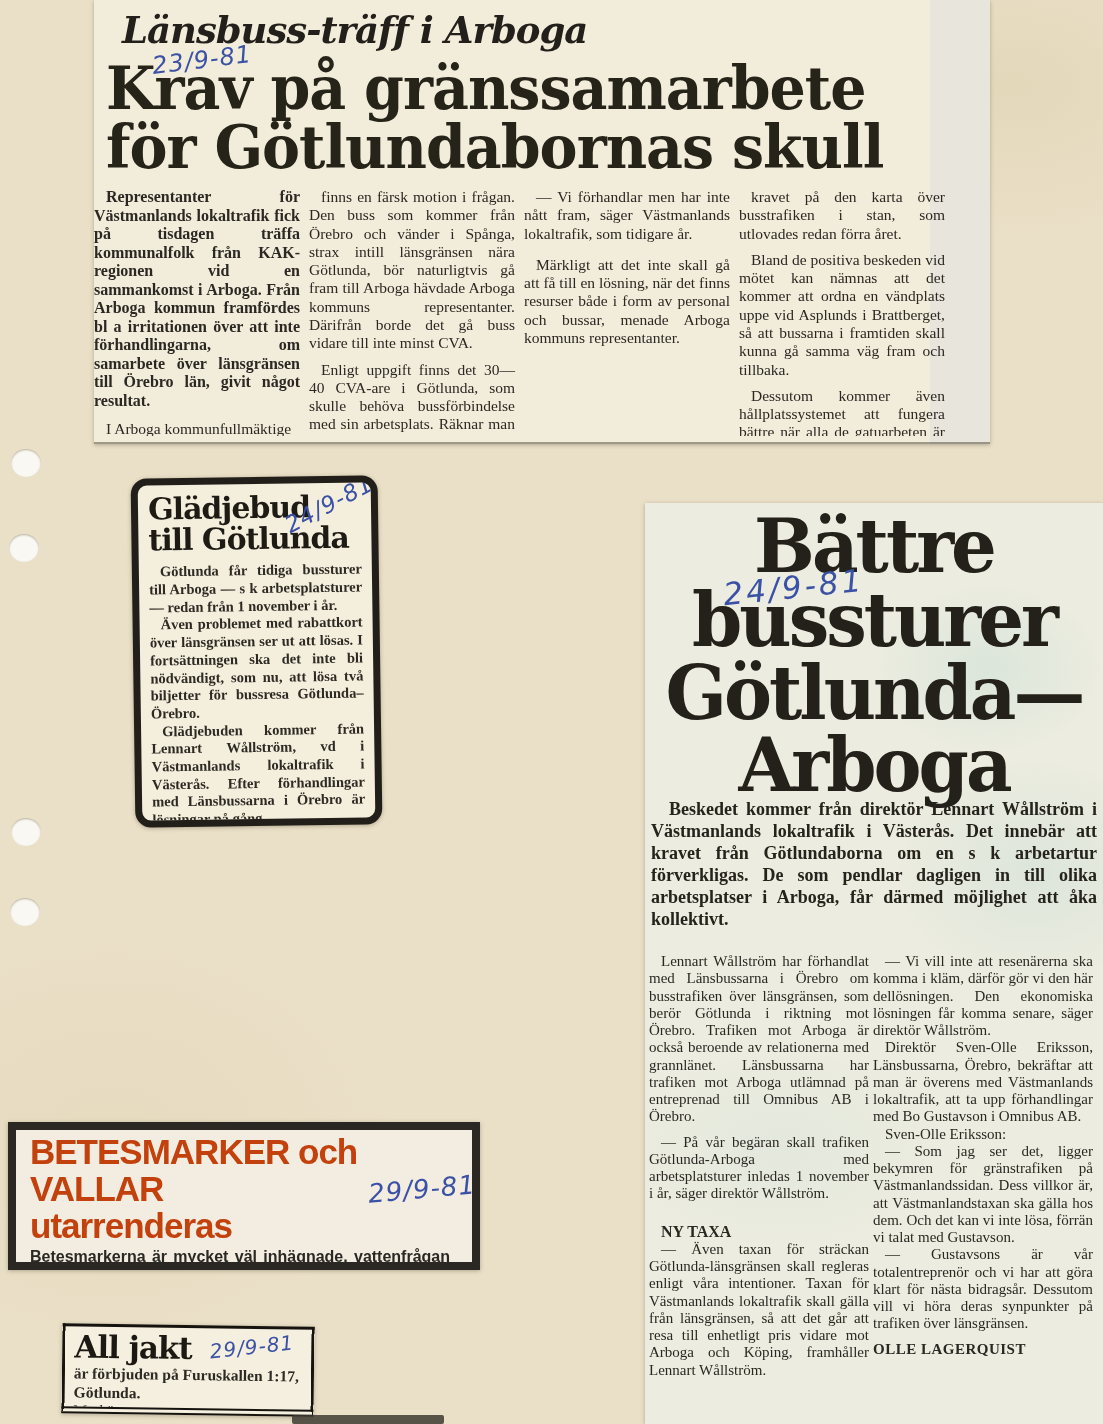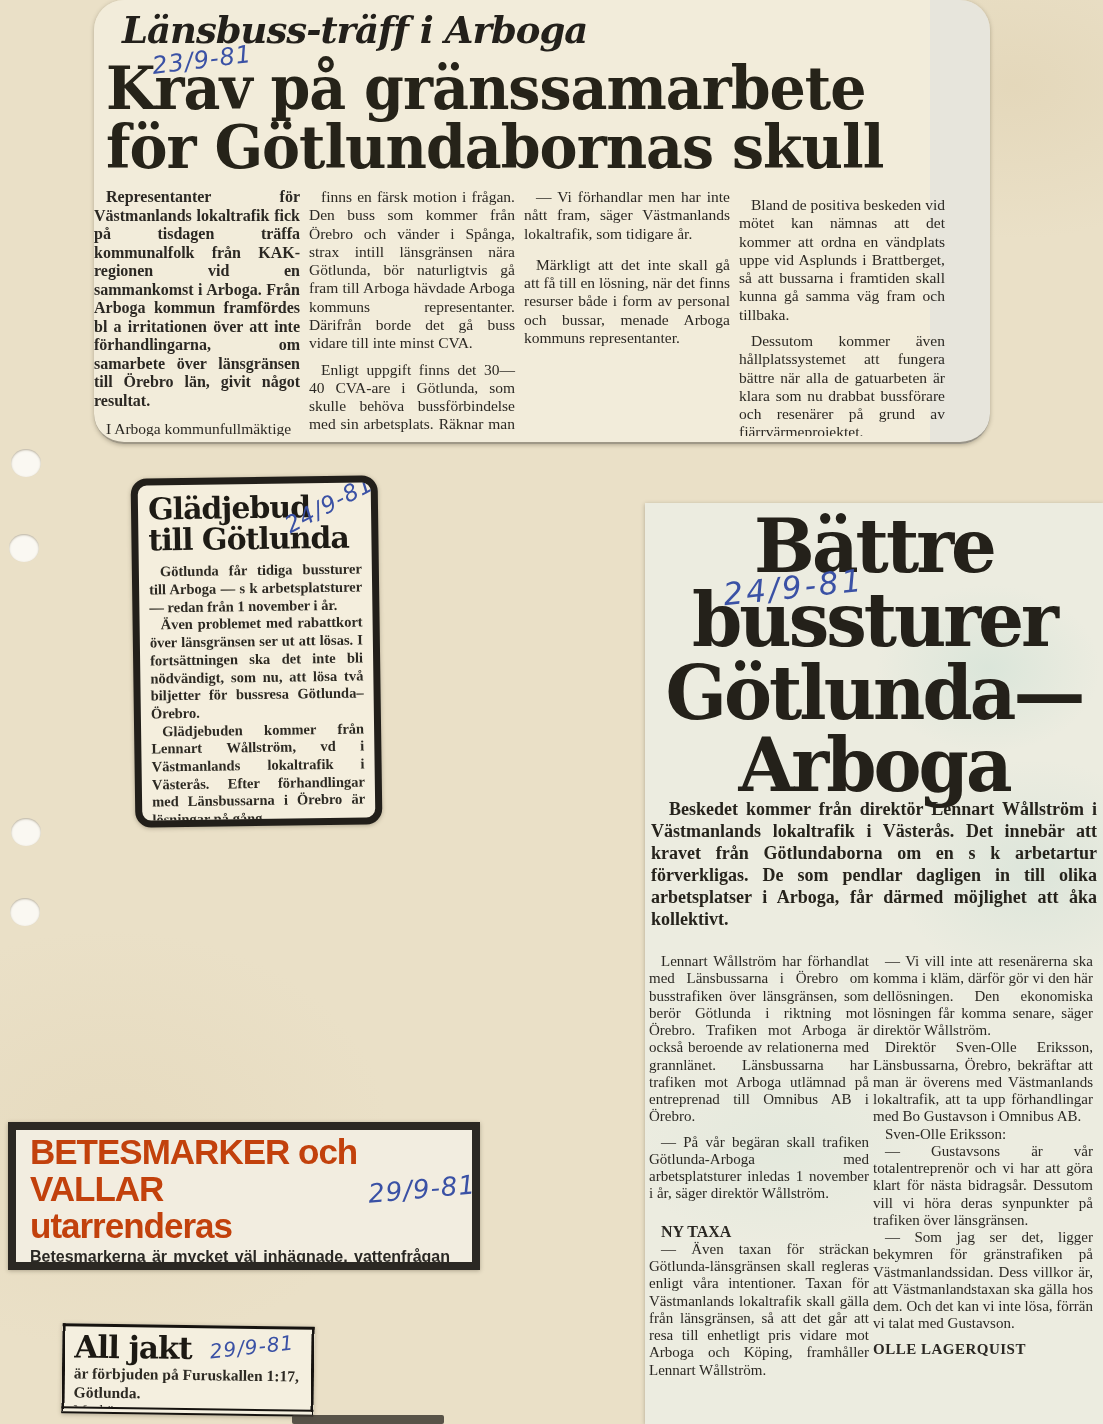--- a/index.html
+++ b/index.html
@@ -16,21 +16,21 @@
   .hand {
     position:absolute; font-family:"DejaVu Sans",sans-serif; font-style:italic;
     color:#3a51a5; white-space:nowrap; font-weight:normal; letter-spacing:1px;
   }
   .hole { position:absolute; width:30px; height:28px; border-radius:50%;
     background:#faf8f2; box-shadow:inset 0 1px 2px rgba(120,105,75,.5); }
 
   
   .clip-top { left:94px; top:0; width:896px; height:442px;
     background:linear-gradient(90deg,#f2ecda 0 836px,#e7e5dc 836px 100%);
-    border-bottom:2px solid rgba(75,68,52,.5);border-radius:30px; }
+    border-bottom:2px solid rgba(75,68,52,.5); }
   .kicker { position:absolute; left:28px; top:8px; font-size:37px; font-weight:bold; font-style:italic;
     font-family:"DejaVu Serif",serif; letter-spacing:-1px; color:#23201b; }
   .head-top { position:absolute; left:12px; top:58px; width:880px;
     font-family:"DejaVu Serif",serif; font-weight:bold; font-size:57px; line-height:1.0;
     letter-spacing:-1px; color:#262319; transform:scaleY(1.04); transform-origin:top left; }
   .top-cols { position:absolute; left:0; top:188px; width:868px; height:248px;
     display:flex; gap:9px; overflow:hidden; }
   .tcol { width:206px; font-size:15.5px; line-height:1.18; text-align:justify; }
   .tcol p { margin:0; text-indent:12px; }
   .tcol-bold { font-weight:bold; font-size:16px; line-height:1.16; }
@@ -118,20 +118,21 @@
       <div class="tcol">
         <p>finns en färsk motion i frågan. Den buss som kommer från Örebro och vänder i Spånga, strax intill länsgränsen nära Götlunda, bör naturligtvis gå fram till Arboga hävdade Arboga kommuns representanter. Därifrån borde det gå buss vidare till inte minst CVA.</p>
         <p class="gap-s">Enligt uppgift finns det 30—40 CVA-are i Götlunda, som skulle behöva bussförbindelse med sin arbetsplats. Räknar man också in de övriga industriarbetare som bor i Götlunda och arbetar i Arboga så torde det inte vara någon svårighet att få linjen lönsam.</p>
       </div>
       <div class="tcol">
         <p>— Vi förhandlar men har inte nått fram, säger Västmanlands lokaltrafik, som tidigare år.</p>
         <p class="gap-m">Märkligt att det inte skall gå att få till en lösning, när det finns resurser både i form av personal och bussar, menade Arboga kommuns representanter.</p>
 
       </div>
       <div class="tcol">
+        <p>kravet på den karta över busstrafiken i stan, som utlovades redan förra året.</p>
         <p class="gap-s">Bland de positiva beskeden vid mötet kan nämnas att det kommer att ordna en vändplats uppe vid Asplunds i Brattberget, så att bussarna i framtiden skall kunna gå samma väg fram och tillbaka.</p>
         <p class="gap-s">Dessutom kommer även hållplatssystemet att fungera bättre när alla de gatuarbeten är klara som nu drabbat bussförare och resenärer på grund av fjärrvärmeprojektet.</p>
       </div>
     </div>
   </div>
 
   <div class="clipping clip-glad">
     <div class="hand" style="right:-6px; top:8px; font-size:23px; transform:rotate(-27deg);">24/9-81</div>
     <div class="glad-title">
       <div>Glädjebud</div>
@@ -160,22 +161,22 @@
       <div class="bcol">
         <p>Lennart Wållström har förhandlat med Länsbussarna i Örebro om busstrafiken över länsgränsen, som berör Götlunda i riktning mot Örebro. Trafiken mot Arboga är också beroende av relationerna med grannlänet. Länsbussarna har trafiken mot Arboga utlämnad på entreprenad till Omnibus AB i Örebro.</p>
         <p class="gap-s">— På vår begäran skall trafiken Götlunda-Arboga med arbetsplatsturer inledas 1 november i år, säger direktör Wållström.</p>
         <p class="subhead">NY TAXA</p>
         <p>— Även taxan för sträckan Götlunda-länsgränsen skall regleras enligt våra intentioner. Taxan för Västmanlands lokaltrafik skall gälla från länsgränsen, så att det går att resa till enhetligt pris vidare mot Arboga och Köping, framhåller Lennart Wållström.</p>
       </div>
       <div class="bcol">
         <p>— Vi vill inte att resenärerna ska komma i kläm, därför gör vi den här dellösningen. Den ekonomiska lösningen får komma senare, säger direktör Wållström.</p>
         <p>Direktör Sven-Olle Eriksson, Länsbussarna, Örebro, bekräftar att man är överens med Västmanlands lokaltrafik, att ta upp förhandlingar med Bo Gustavson i Omnibus AB.</p>
         <p>Sven-Olle Eriksson:</p>
+        <p>— Som jag ser det, ligger bekymren för gränstrafiken på Västmanlandssidan. Dess villkor är, att Västmanlandstaxan ska gälla hos dem. Och det kan vi inte lösa, förrän vi talat med Gustavson.</p>
         <p>— Gustavsons är vår totalentreprenör och vi har att göra klart för nästa bidragsår. Dessutom vill vi höra deras synpunkter på trafiken över länsgränsen.</p>
-        <p>— Som jag ser det, ligger bekymren för gränstrafiken på Västmanlandssidan. Dess villkor är, att Västmanlandstaxan ska gälla hos dem. Och det kan vi inte lösa, förrän vi talat med Gustavson.</p>
         <p class="byline">OLLE LAGERQUIST</p>
       </div>
     </div>
   </div>
 
   <div class="clipping clip-betes">
     <div class="hand" style="left:352px; top:44px; font-size:26px; transform:rotate(-5deg);">29/9-81</div>
     <div class="betes-h">
       <div>BETESMARKER och VALLAR</div>
       <div>utarrenderas</div>

